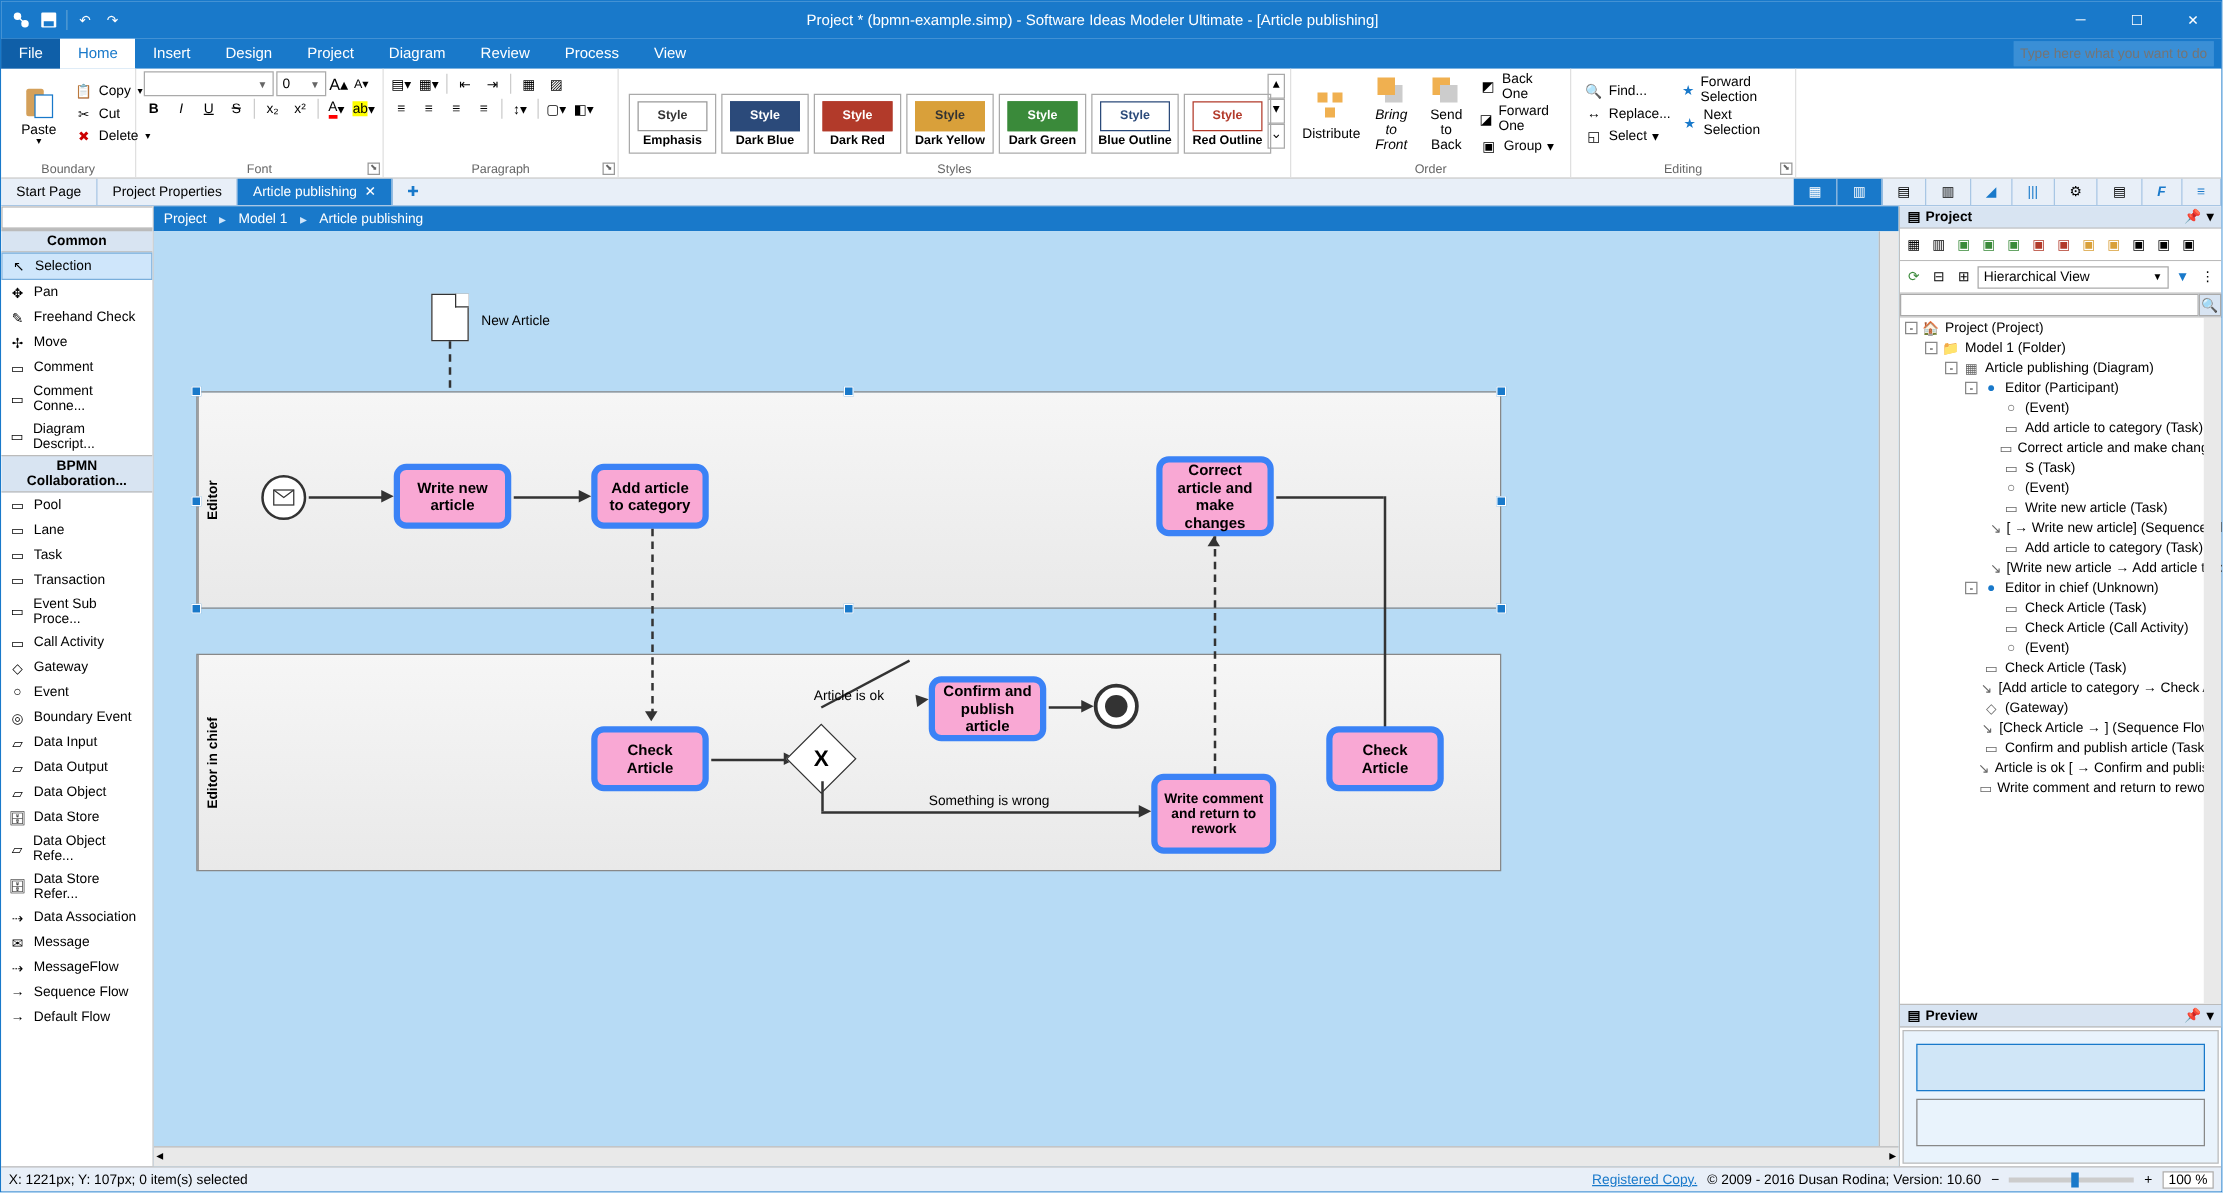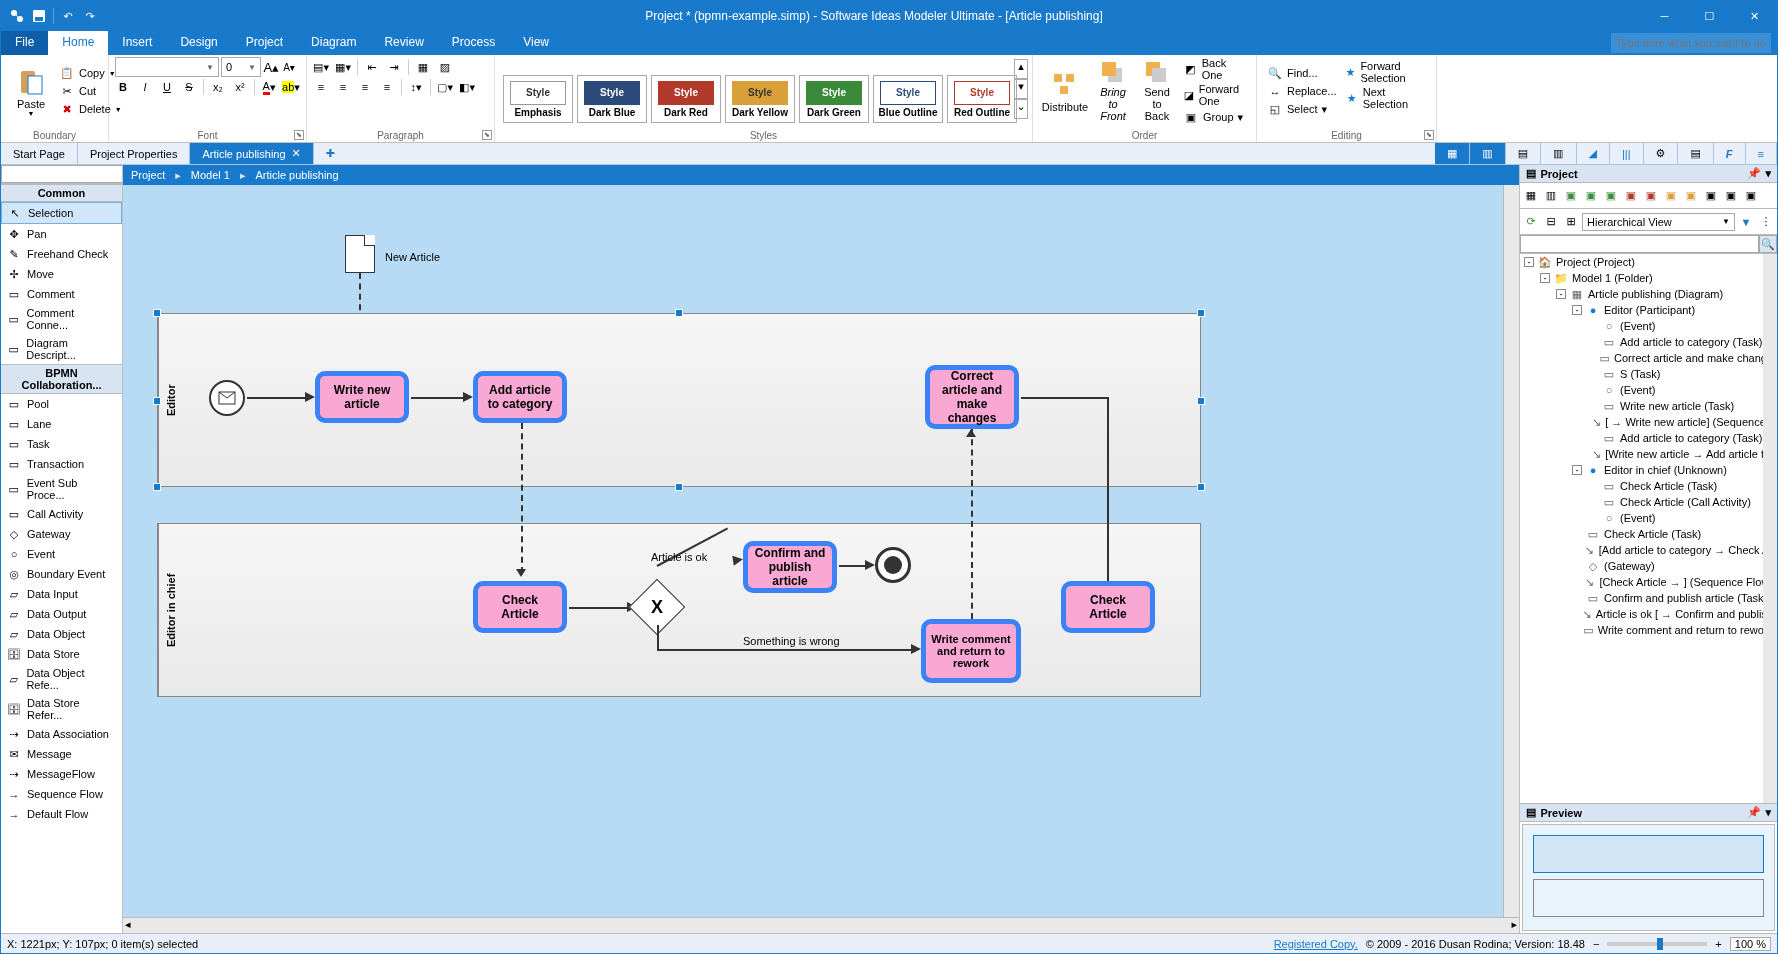--- a/index.html
+++ b/index.html
@@ -743,21 +743,21 @@
           <div style="position:absolute;left:10px;top:54px;right:10px;height:38px;border:1px solid #888;"></div>
         </div>
       </div>
     </div>
   </div>
 
   <div class="statusbar">
     <span>X: 1221px; Y: 107px; 0 item(s) selected</span>
     <div class="right">
       <span style="text-decoration:underline;color:#1979ca;">Registered Copy.</span>
-      <span>© 2009 - 2016 Dusan Rodina; Version: 18.48</span>
+      <span>© 2009 - 2016 Dusan Rodina; Version: 10.60</span>
       <span>−</span>
       <div class="zoom-slider">
           <div class="thumb"></div>
         </div>
       <span>+</span>
       <span style="border:1px solid #aaa;padding:0 4px;background:#fff;">100 %</span>
     </div>
   </div>
 </div>
 

